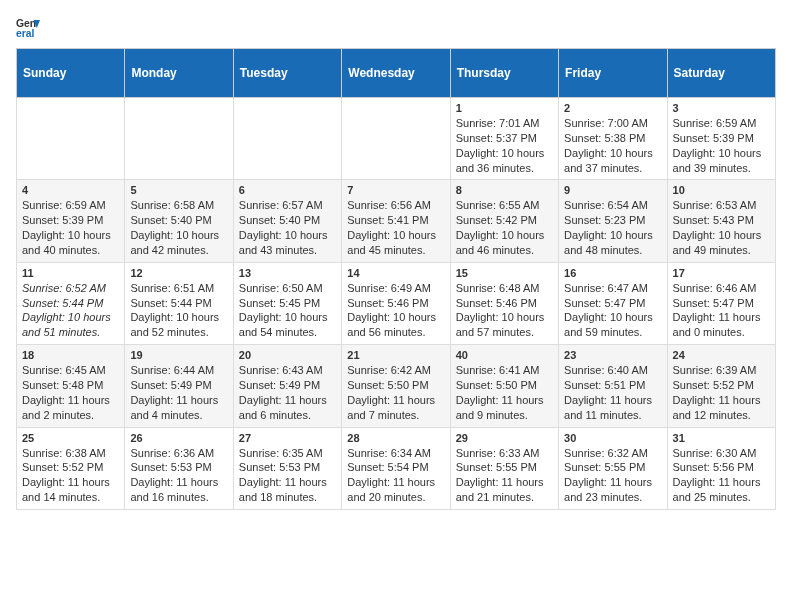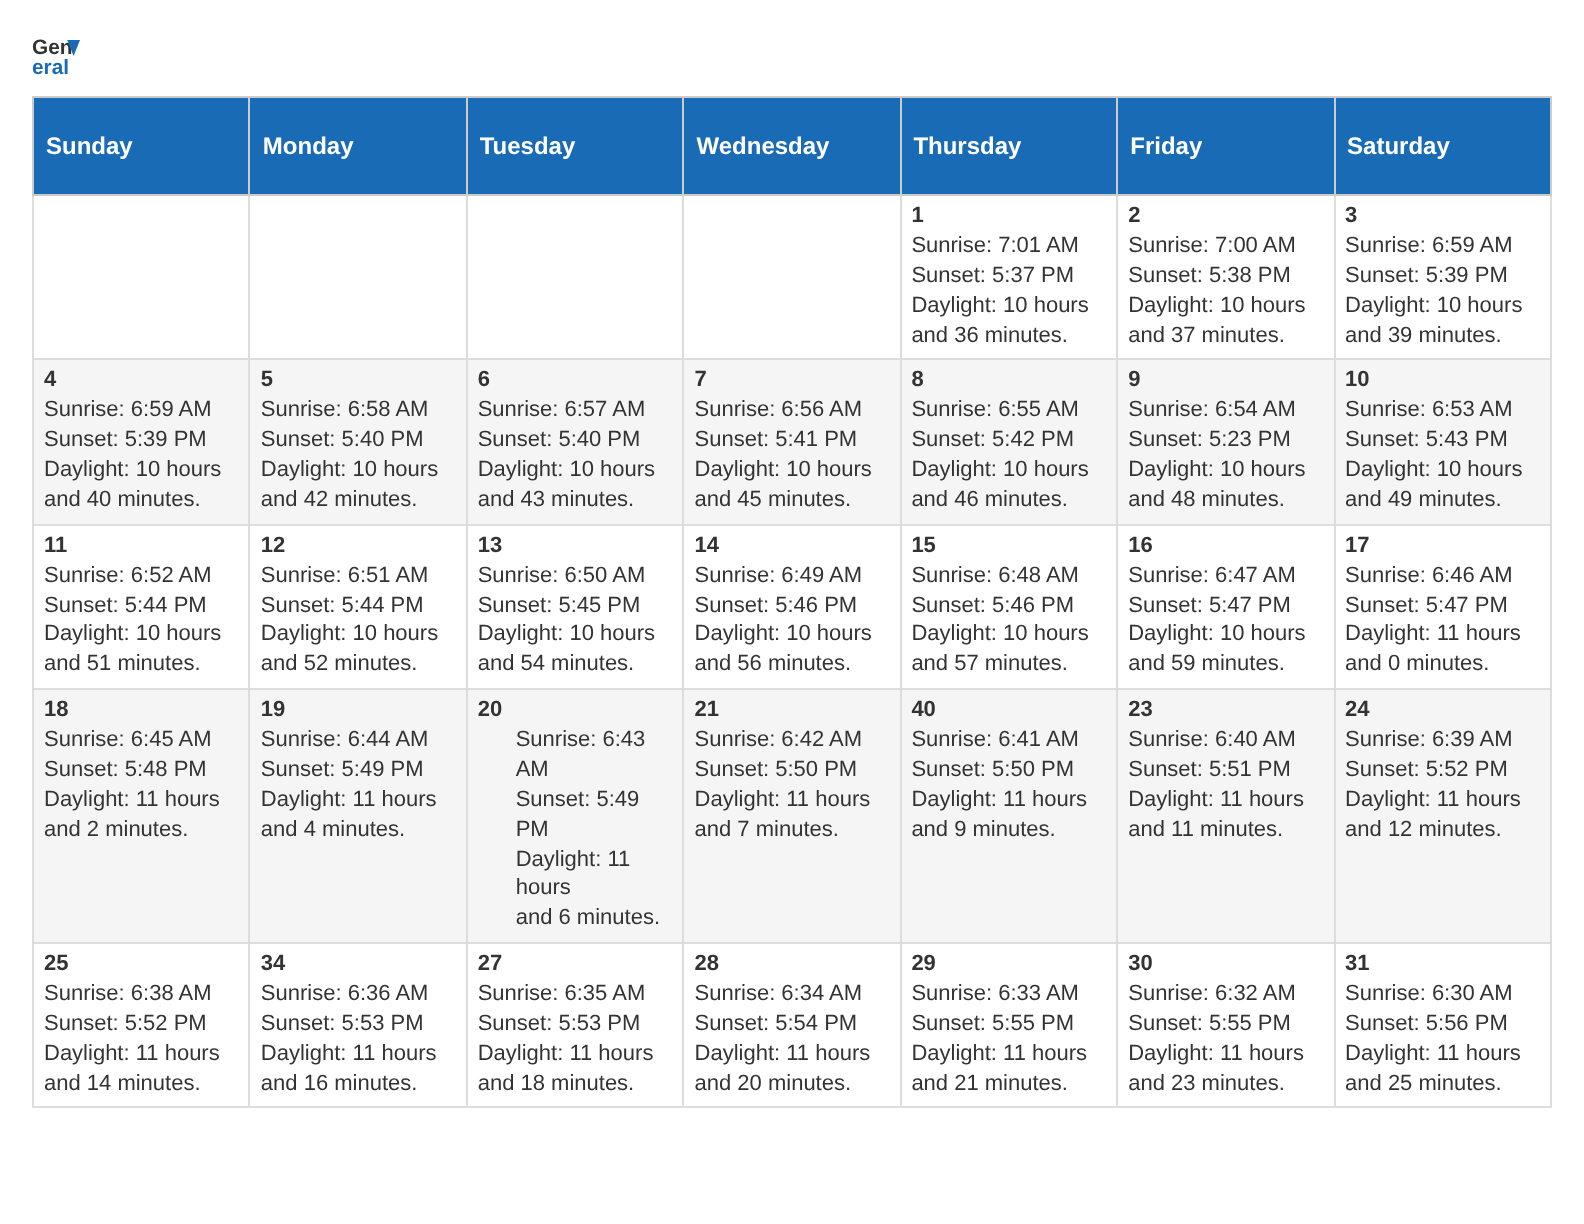--- a/index.html
+++ b/index.html
@@ -188,21 +188,21 @@
           <span class="day-number">10</span>
           <div class="day-info" style="white-space: pre-line;">Sunrise: 6:53 AM
 Sunset: 5:43 PM
 Daylight: 10 hours
 and 49 minutes.</div>
         </td>
       </tr>
       <tr>
         <td>
           <span class="day-number">11</span>
-          <div class="day-info" style="white-space: pre-line;">Sunrise: 6:52 AM
+          <div class="day-info" style="white-space: pre-line; font-style: italic;">Sunrise: 6:52 AM
 Sunset: 5:44 PM
 Daylight: 10 hours
 and 51 minutes.</div>
         </td>
         <td>
           <span class="day-number">12</span>
           <div class="day-info" style="white-space: pre-line;">Sunrise: 6:51 AM
 Sunset: 5:44 PM
 Daylight: 10 hours
 and 52 minutes.</div>
@@ -253,21 +253,21 @@
         </td>
         <td>
           <span class="day-number">19</span>
           <div class="day-info" style="white-space: pre-line;">Sunrise: 6:44 AM
 Sunset: 5:49 PM
 Daylight: 11 hours
 and 4 minutes.</div>
         </td>
         <td>
           <span class="day-number">20</span>
-          <div class="day-info" style="white-space: pre-line; margin-left: 19px;">Sunrise: 6:43 AM
+          <div class="day-info" style="white-space: pre-line;">Sunrise: 6:43 AM
 Sunset: 5:49 PM
 Daylight: 11 hours
 and 6 minutes.</div>
         </td>
         <td>
           <span class="day-number">21</span>
           <div class="day-info" style="white-space: pre-line;">Sunrise: 6:42 AM
 Sunset: 5:50 PM
 Daylight: 11 hours
 and 7 minutes.</div>
@@ -296,21 +296,21 @@
       </tr>
       <tr>
         <td>
           <span class="day-number">25</span>
           <div class="day-info" style="white-space: pre-line;">Sunrise: 6:38 AM
 Sunset: 5:52 PM
 Daylight: 11 hours
 and 14 minutes.</div>
         </td>
         <td>
-          <span class="day-number">34</span>
+          <span class="day-number">26</span>
           <div class="day-info" style="white-space: pre-line;">Sunrise: 6:36 AM
 Sunset: 5:53 PM
 Daylight: 11 hours
 and 16 minutes.</div>
         </td>
         <td>
           <span class="day-number">27</span>
           <div class="day-info" style="white-space: pre-line;">Sunrise: 6:35 AM
 Sunset: 5:53 PM
 Daylight: 11 hours

